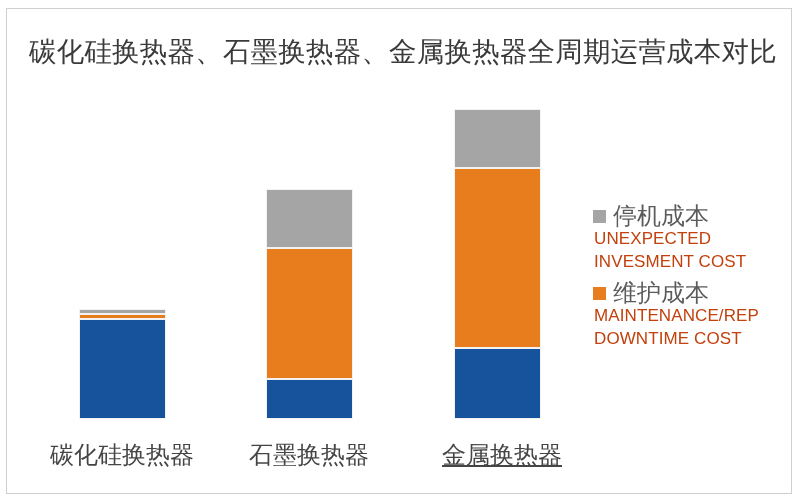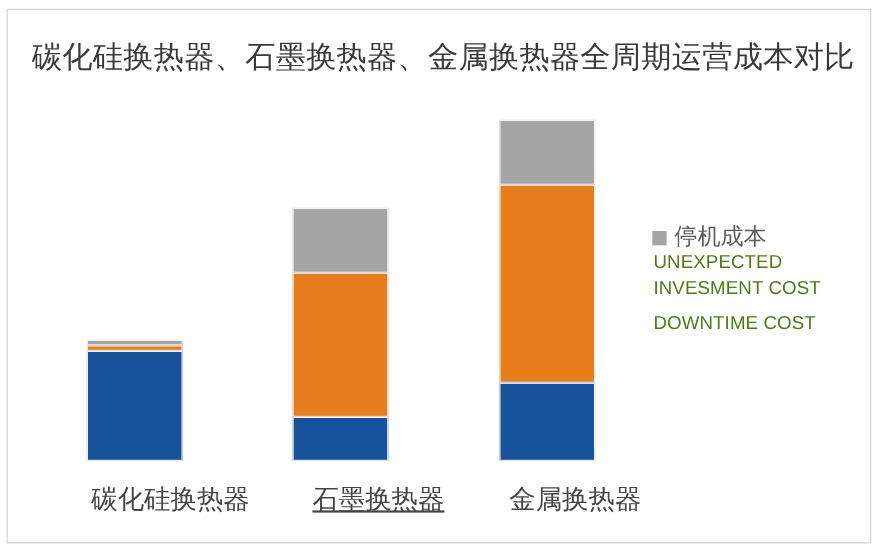--- a/index.html
+++ b/index.html
@@ -64,21 +64,21 @@
   .seg-downtime    { background: #a5a5a5; }
   .seg-maintenance { background: #e87d1e; }
   .seg-initial     { background: #17539c; }
 
   
   .cat-label {
     position: absolute;
     font-size: 24px;
     line-height: 28px;
     color: #454545;
-    text-align: right;
+    text-align: center;
     white-space: nowrap;
     font-weight: 400;
   }
 
   
   #legend {
     position: absolute;
     left: 586px;
     top: 196px;
     width: 200px;
@@ -96,30 +96,30 @@
     height: 13px;
     flex: 0 0 13px;
     margin-right: 7px;
     display: inline-block;
   }
   .sw-downtime    { background: #a5a5a5; }
   .sw-maintenance { background: #e87d1e; }
   .sw-initial     { background: #17539c; }
 
   .legend-cn {
-    font-size: 21px;
+    font-size: 24px;
     line-height: 22px;
     color: #5b5b5b;
     font-weight: 400;
     text-align: center;
   }
   .legend-en {
     font-size: 17px;
     line-height: 23px;
-    color: #4d7c0f;
+    color: #c2410c;
     letter-spacing: 0.1px;
     margin-left: 1px;
     white-space: nowrap;
   }
 </style>
 </head>
 <body>
 
 <div id="chart-frame">
 
@@ -140,37 +140,42 @@
     </div>
 
     <div class="bar-stack" style="left:447px; top:100px; width:87px; height:310px;">
       <div class="seg seg-downtime" style="top:0px; height:59px;"></div>
       <div class="seg seg-maintenance" style="top:59px; height:180px;"></div>
       <div class="seg seg-initial" style="top:239px; height:71px;"></div>
     </div>
 
     <div class="cat-label" style="left:10px; top:432px; width:210px;">碳化硅换热器</div>
 
-    <div class="cat-label" style="left:207px; top:432px; width:190px;text-decoration:underline;">石墨换热器</div>
+    <div class="cat-label" style="left:207px; top:432px; width:190px;">石墨换热器</div>
 
-    <div class="cat-label" style="left:386px; top:432px; width:190px;">金属换热器</div>
+    <div class="cat-label" style="left:400px; top:432px; width:190px;text-decoration:underline;">金属换热器</div>
 
   </div>
 
   <div id="legend">
 
     <div class="legend-entry">
       <div class="legend-head">
         <span class="legend-swatch sw-downtime"></span>
         <span class="legend-cn">停机成本</span>
       </div>
       <div class="legend-en">UNEXPECTED</div>
       <div class="legend-en">INVESMENT COST</div>
     </div>
 
     <div class="legend-entry">
+      <div class="legend-head">
+        <span class="legend-swatch sw-maintenance"></span>
+        <span class="legend-cn">维护成本</span>
+      </div>
+      <div class="legend-en">MAINTENANCE/REP</div>
       <div class="legend-en">DOWNTIME  COST</div>
     </div>
 
 
   </div>
 
 </div>
 
 </body></html>

